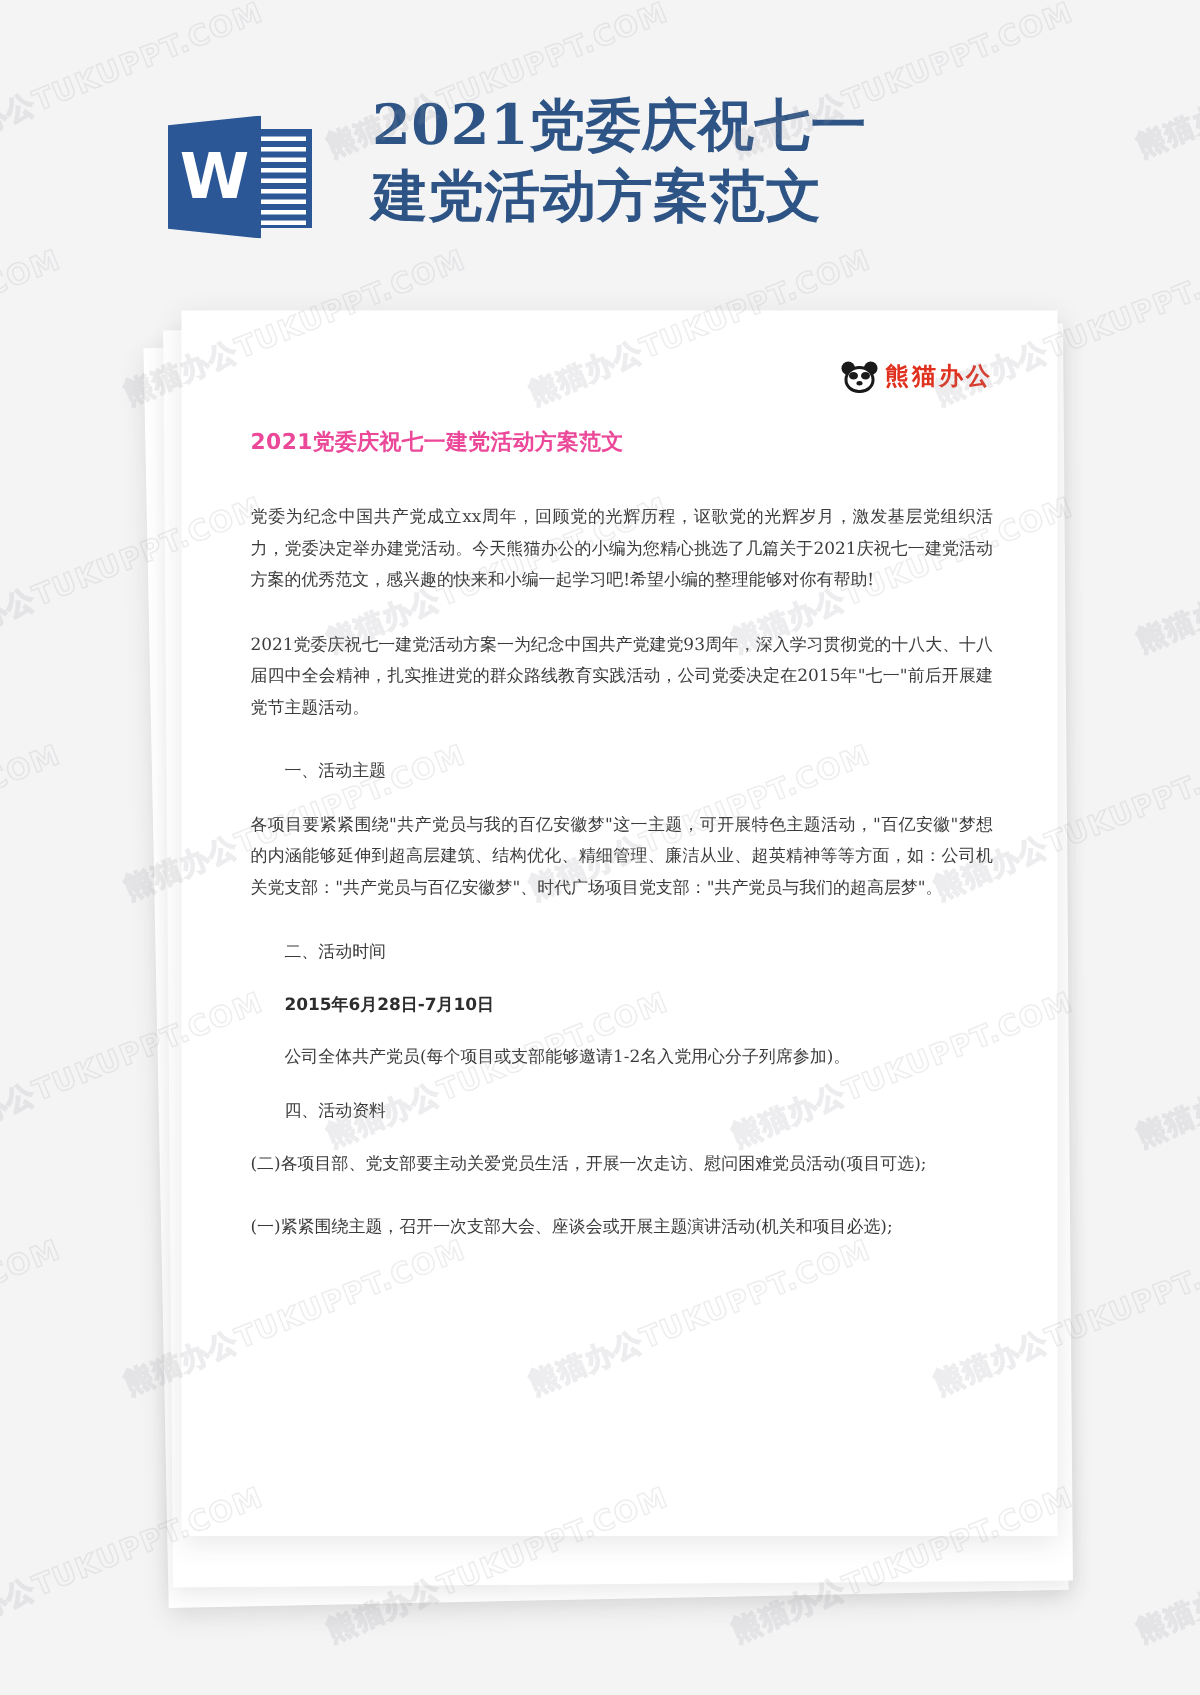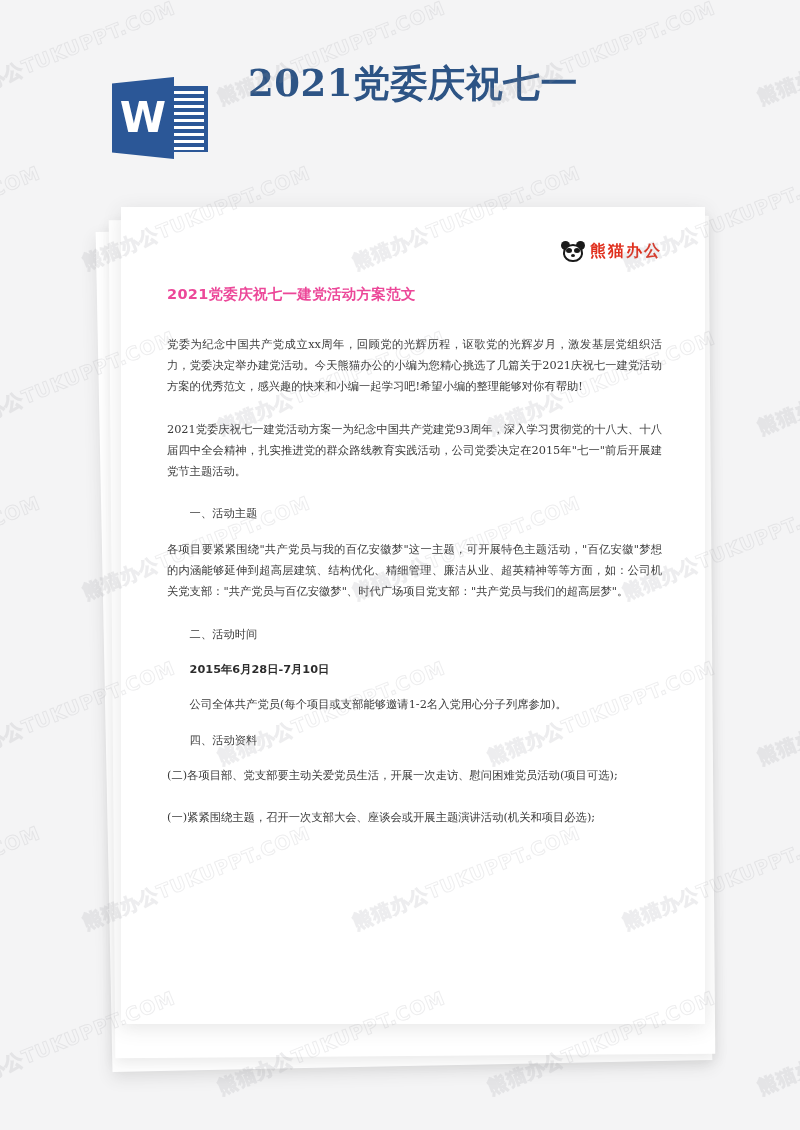--- a/index.html
+++ b/index.html
@@ -284,20 +284,21 @@
         <i></i>
         <i></i>
         <i></i>
         <i></i>
         <i></i>
     </div>
   </div>
 
   <div id="header-title">
     <span class="ln">2021党委庆祝七一</span>
+    <span class="ln">建党活动方案范文</span>
   </div>
 </div>
 
 <div id="watermark-layer">
     <span class="wm" style="left: -60px; top: 40px;">熊猫办公TUKUPPT.COM</span>
     <span class="wm" style="left: 210px; top: 40px;">熊猫办公TUKUPPT.COM</span>
     <span class="wm" style="left: 480px; top: 40px;">熊猫办公TUKUPPT.COM</span>
     <span class="wm" style="left: 750px; top: 40px;">熊猫办公TUKUPPT.COM</span>
     <span class="wm" style="left: -195px; top: 205px;">熊猫办公TUKUPPT.COM</span>
     <span class="wm" style="left: 75px; top: 205px;">熊猫办公TUKUPPT.COM</span>

